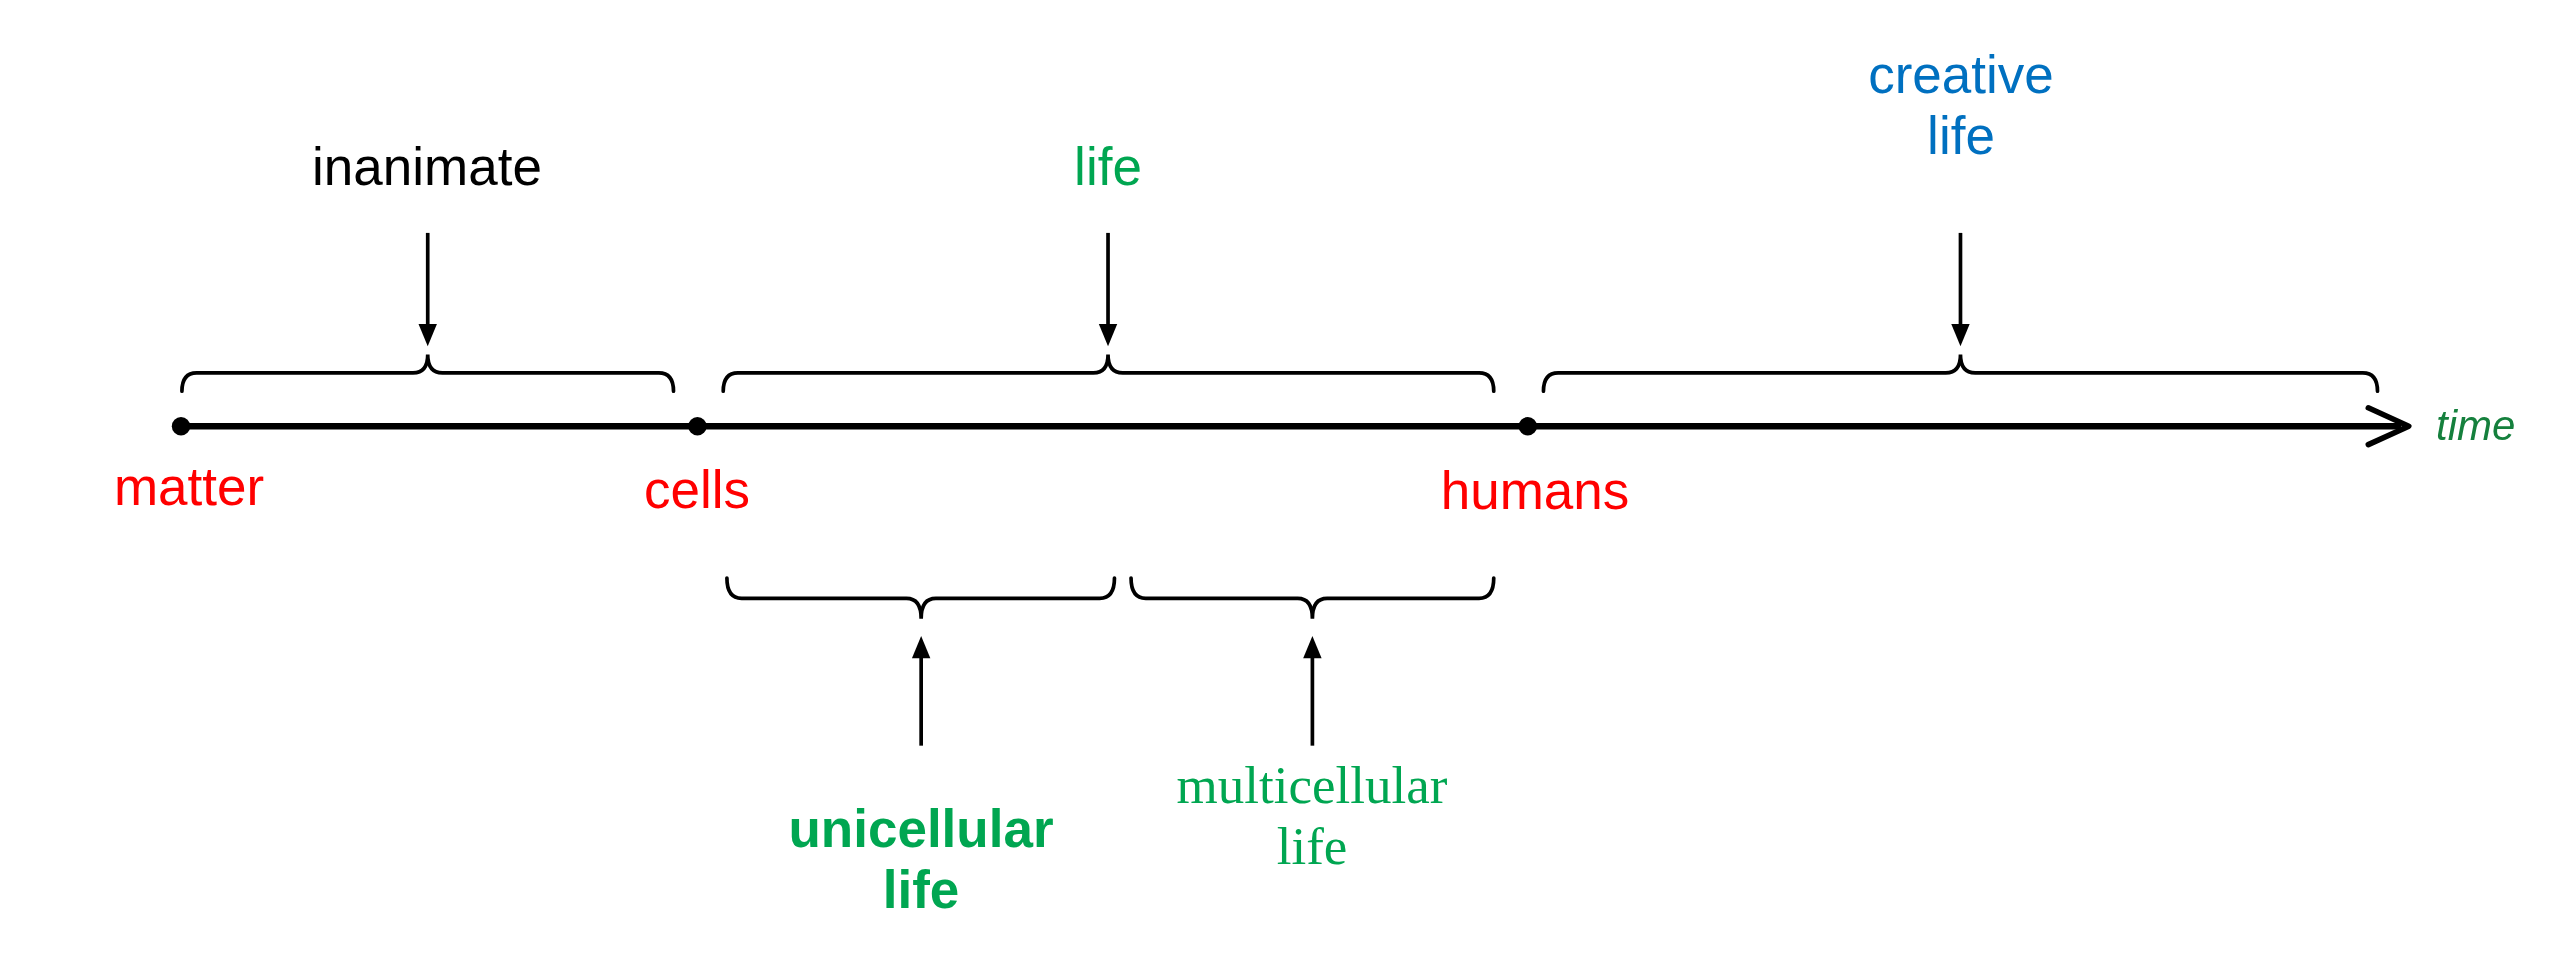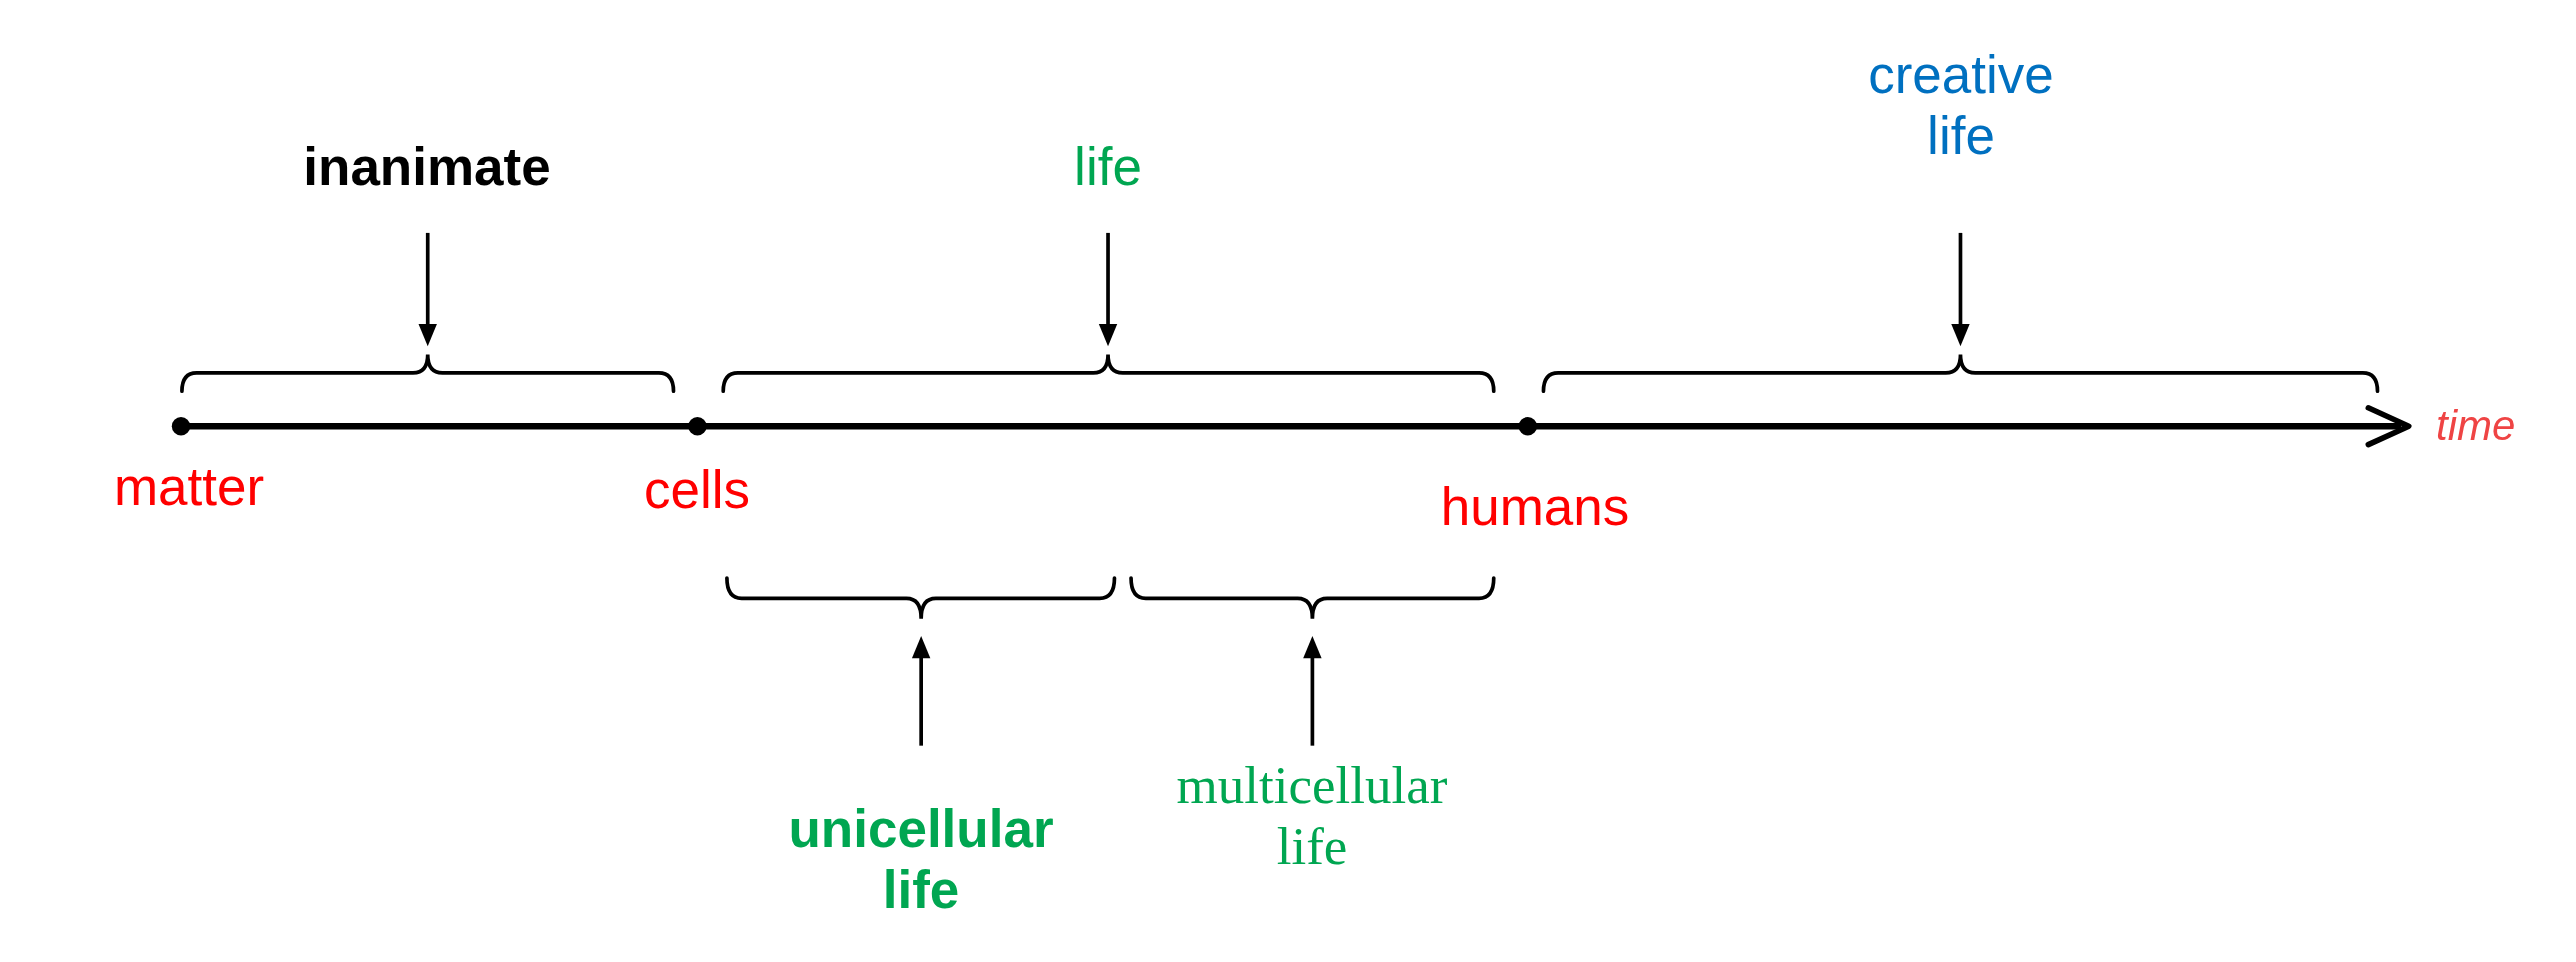--- a/index.html
+++ b/index.html
@@ -25,26 +25,26 @@
     transform: translateX(-50%);
     text-align: center;
     font-size: 53px;
     line-height: 61px;
     white-space: pre-line;
     color: #000;
   }
   .lbl.red   { color: var(--red,   #ff0000); }
   .lbl.green { color: var(--green, #00a651); }
   .lbl.blue  { color: var(--blue,  #0070c0); }
-  .lbl.black { color: var(--black, #000000); font-weight: bold; }
+  .lbl.black { color: var(--black, #000000); }
   .axis-label {
     position: absolute;
     font-size: 42px;
     font-style: italic;
-    color: #ef4444;
+    color: #15803d;
     transform: none;
     text-align: left;
     line-height: 42px;
   }
 </style>
 </head>
 <body>
 
 <div class="stage">
 
@@ -87,21 +87,21 @@
     </g>
   </svg>
 
   <div class="lbl black" style="left:427px; top:136px;">inanimate</div>
   <div class="lbl green" style="left:1108px; top:136px;">life</div>
   <div class="lbl blue" style="left:1961px; top:44px;">creative
 life</div>
 
   <div class="lbl red" style="left:189px; top:456px;">matter</div>
   <div class="lbl red" style="left:697px; top:459px;text-align:center;">cells</div>
-  <div class="lbl red" style="left:1535px; top:476px;text-align:right;">humans</div>
+  <div class="lbl red" style="left:1535px; top:460px;text-align:right;">humans</div>
 
   <div class="axis-label" style="left:2436px; top:405px;">time</div>
 
   <div class="lbl green" style="left:921px; top:798px;font-weight:bold;">unicellular
 life</div>
   <div class="lbl green" style="left:1312px; top:755px;font-family:Liberation Serif, serif;">multicellular
 life</div>
 
 </div>
 

